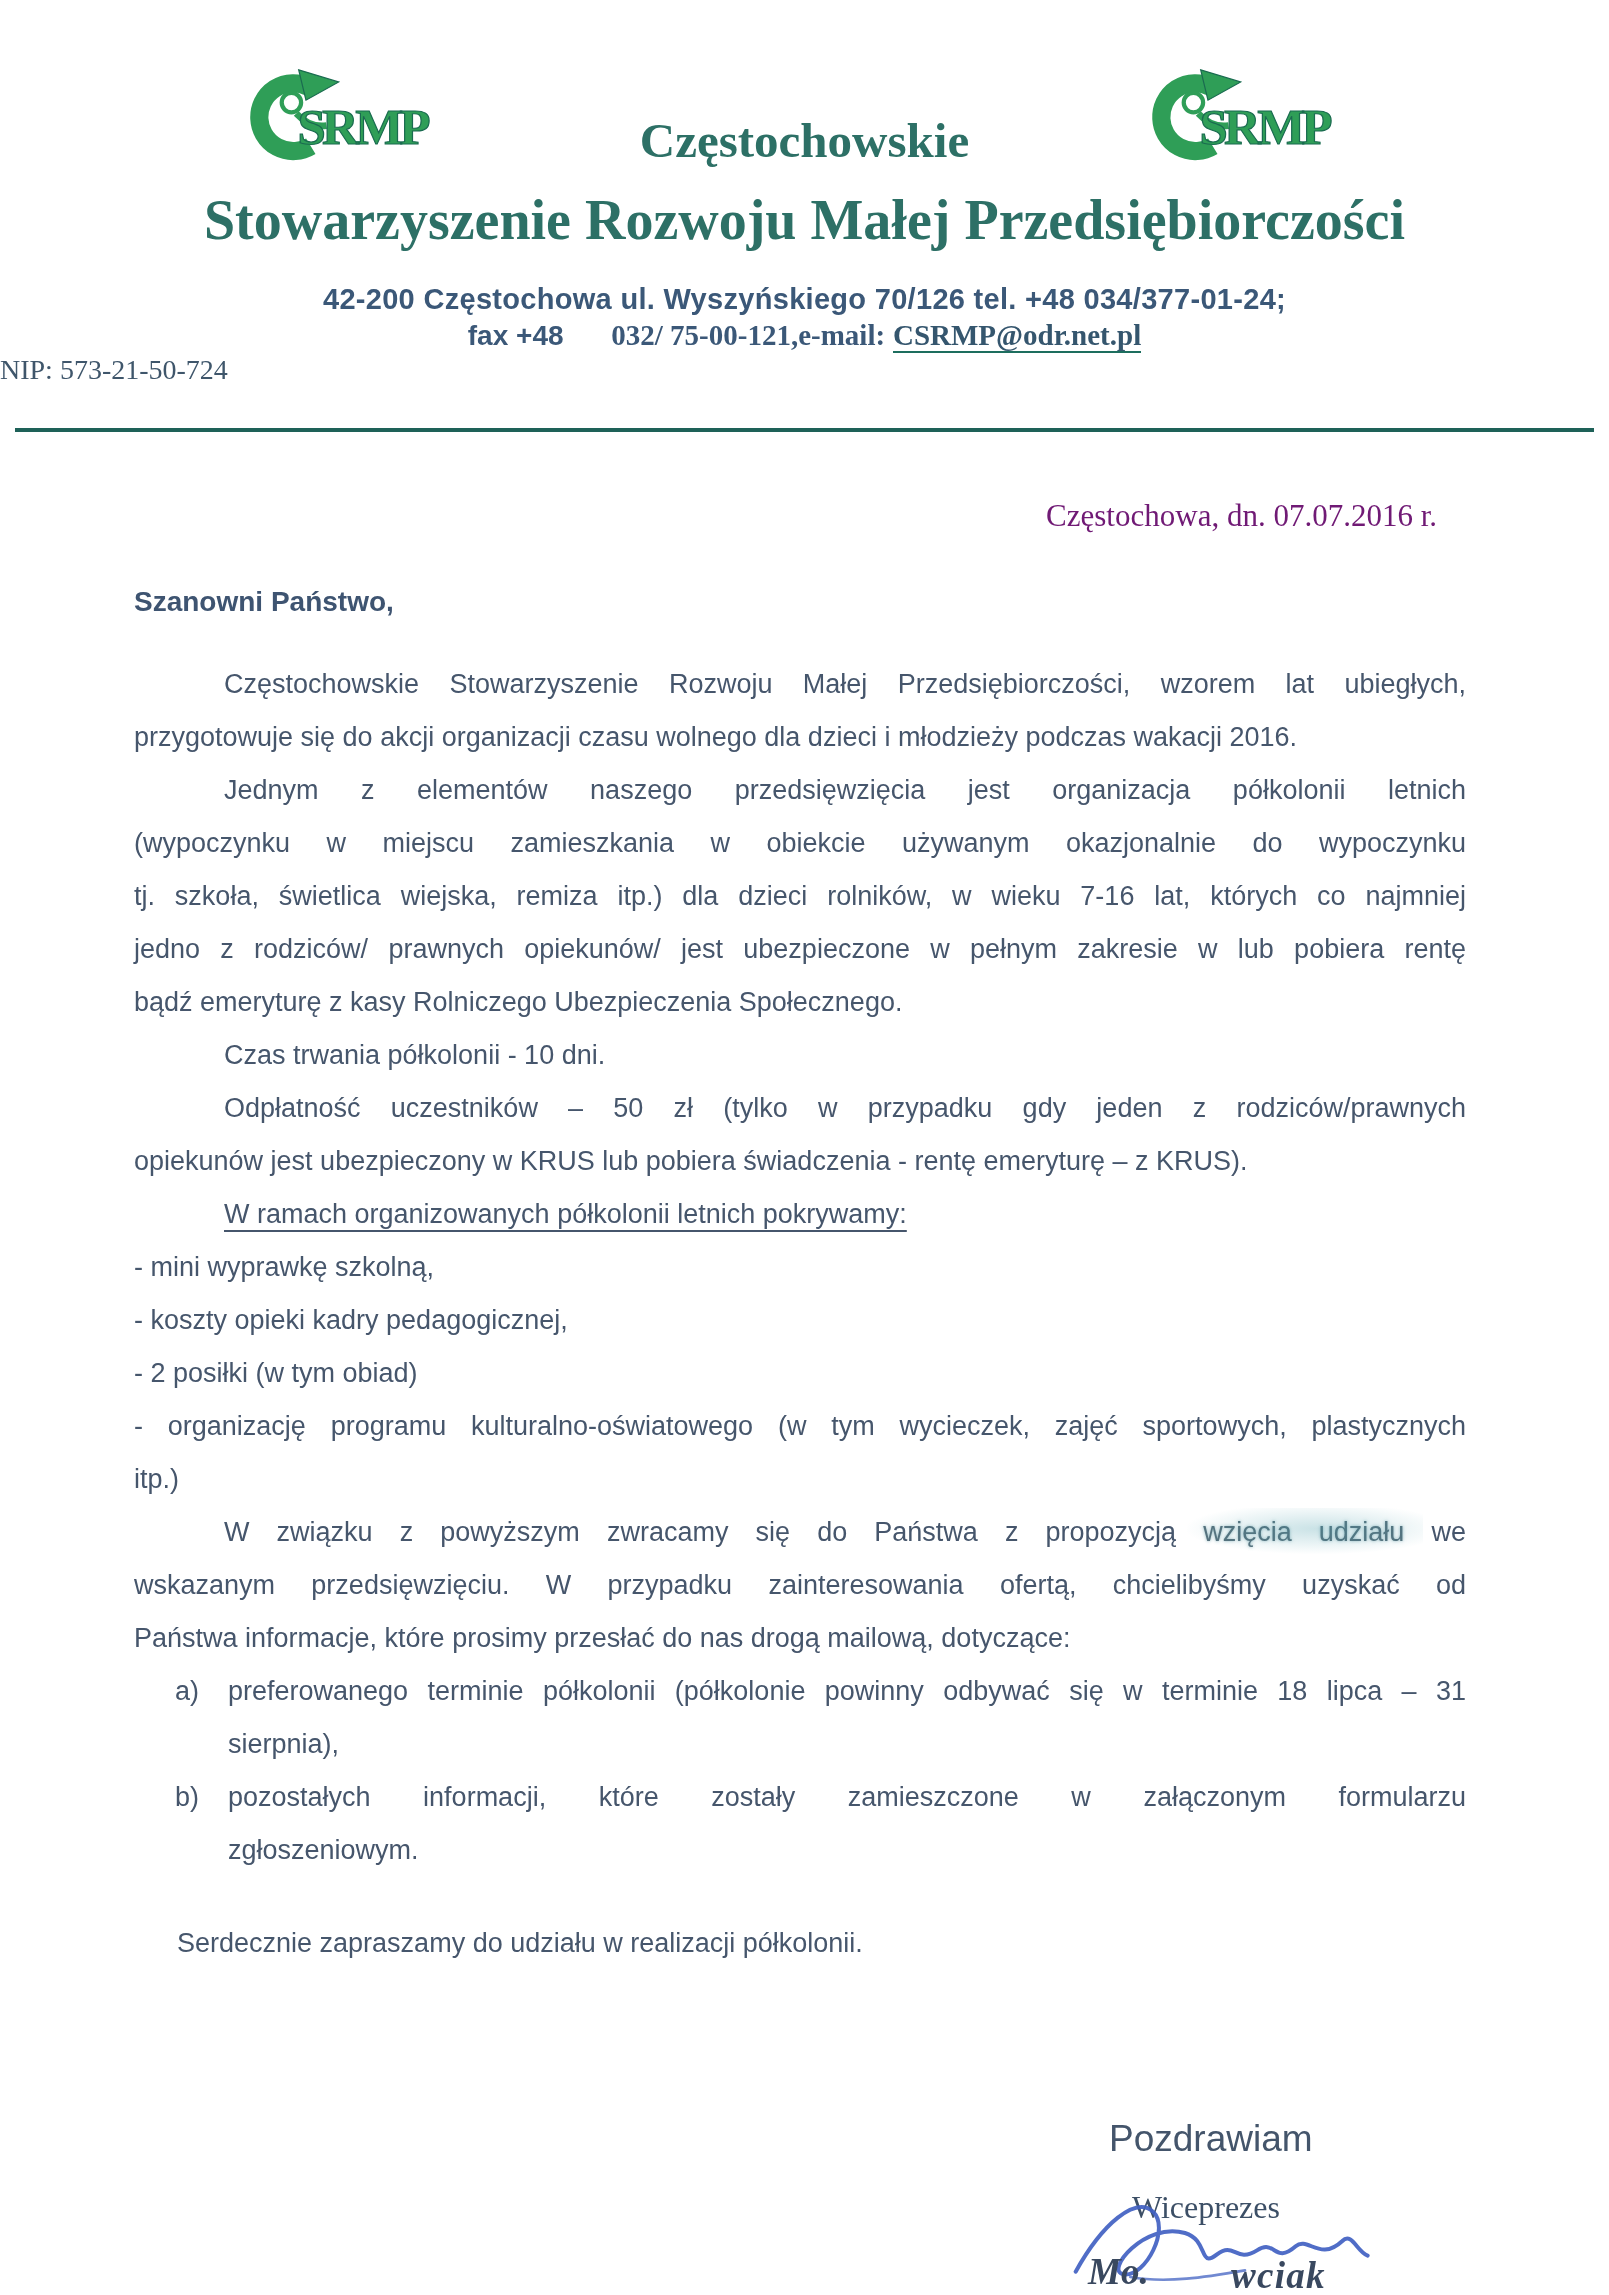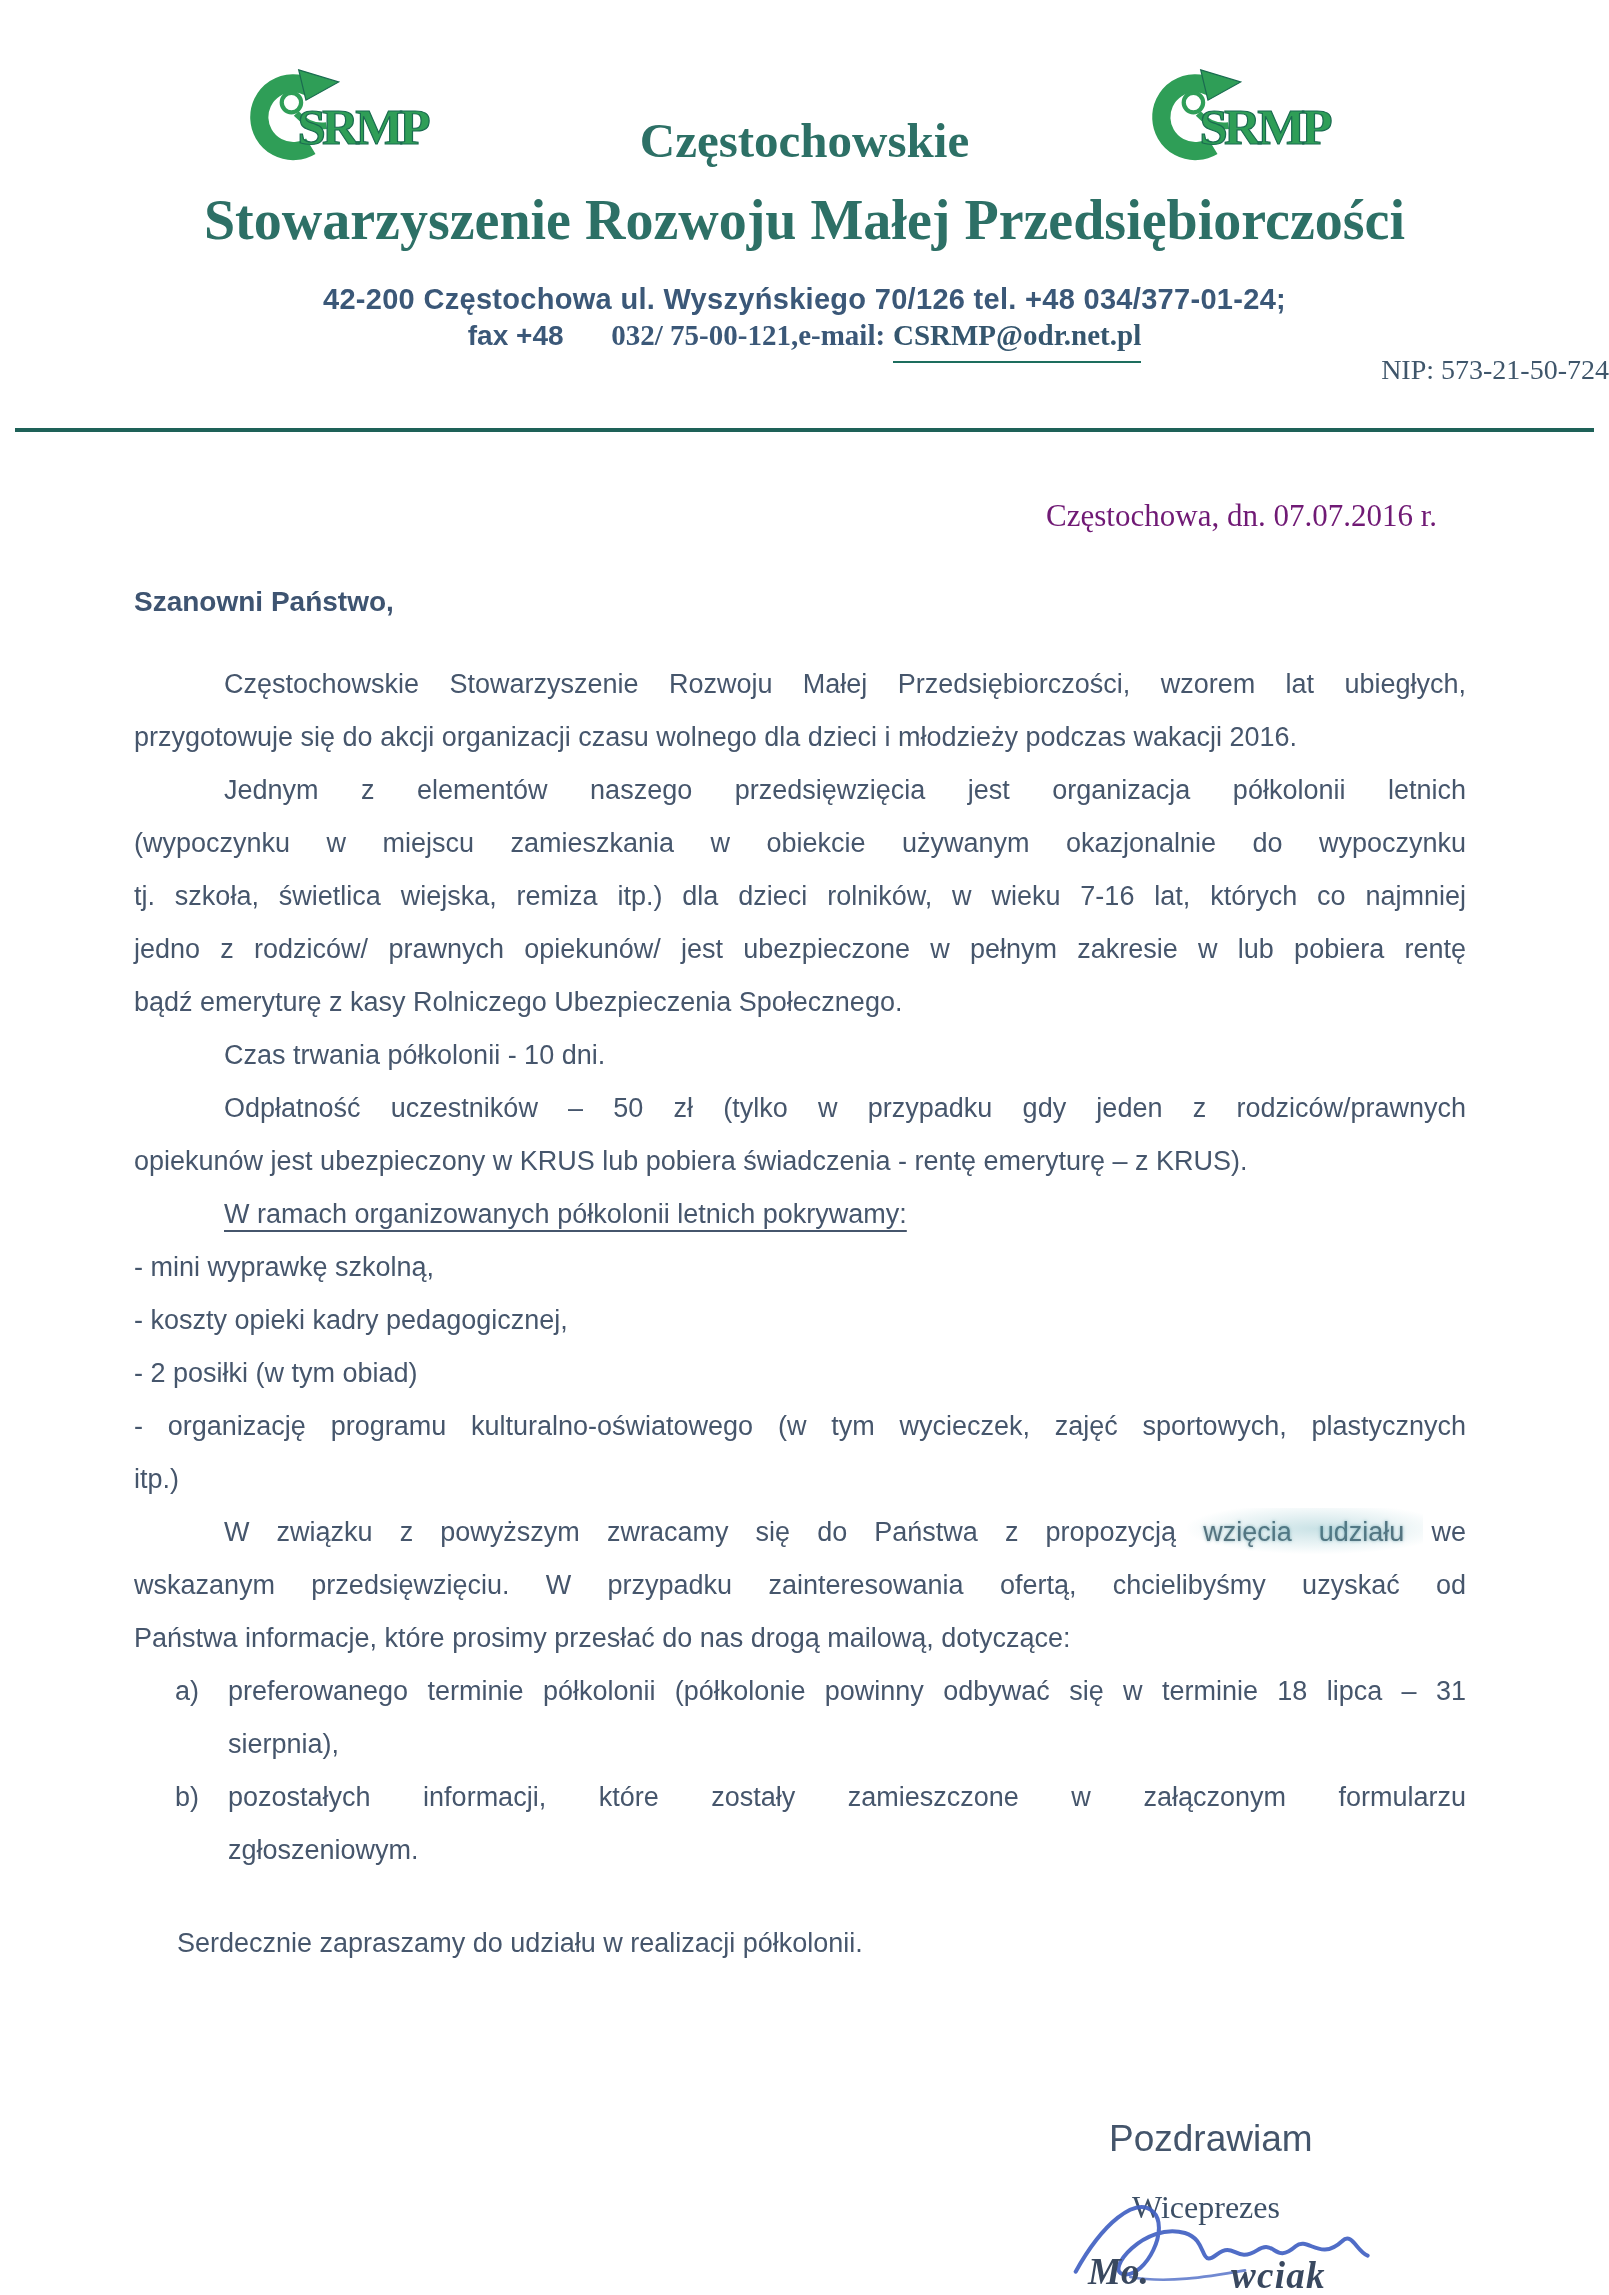--- a/index.html
+++ b/index.html
@@ -15,22 +15,22 @@
         font-family:"Liberation Serif",serif;font-weight:bold;font-size:49px;color:#2d7066;}
   .org2{position:absolute;left:0;top:188px;width:100%;text-align:center;
         font-family:"Liberation Serif",serif;font-weight:bold;font-size:56px;color:#2d7066;}
   .addr1{position:absolute;left:0;top:283px;width:100%;text-align:center;
          font-weight:bold;font-size:29px;color:#3b5878;letter-spacing:0.3px;}
   .addr2{position:absolute;left:0;top:319px;width:100%;text-align:center;
          font-size:28px;color:#3b5878;}
   .addr2 .fax{font-weight:bold;font-family:"Liberation Sans",sans-serif;}
   .addr2 .rest{font-weight:bold;font-family:"Liberation Serif",serif;font-size:29px;margin-left:40px;}
   .email{font-weight:bold;font-family:"Liberation Serif",serif;font-size:29px;color:#35566e;
-         text-decoration:none;border-bottom:2.7px solid #1d6e5e;padding-bottom:10px;}
-  .nip{position:absolute;left:0;top:354px;width:100%;text-align:right;
+         text-decoration:none;border-bottom:2.7px solid #1d6e5e;padding-bottom:0;}
+  .nip{position:absolute;left:0;top:354px;width:100%;text-align:left;
        font-family:"Liberation Serif",serif;font-size:28px;color:#3f566b;}
   .rule{position:absolute;left:14.7px;right:14.7px;top:428px;height:4px;background:#1e6158;}
 
   
   .dateline{position:absolute;top:498px;right:172px;
             font-family:Liberation Serif, serif;font-size:31px;color:#701a75;}
 
   
   .letter-body{position:absolute;left:134px;top:575px;width:1332px;
                font-size:27px;line-height:53px;color:#46566c;}

